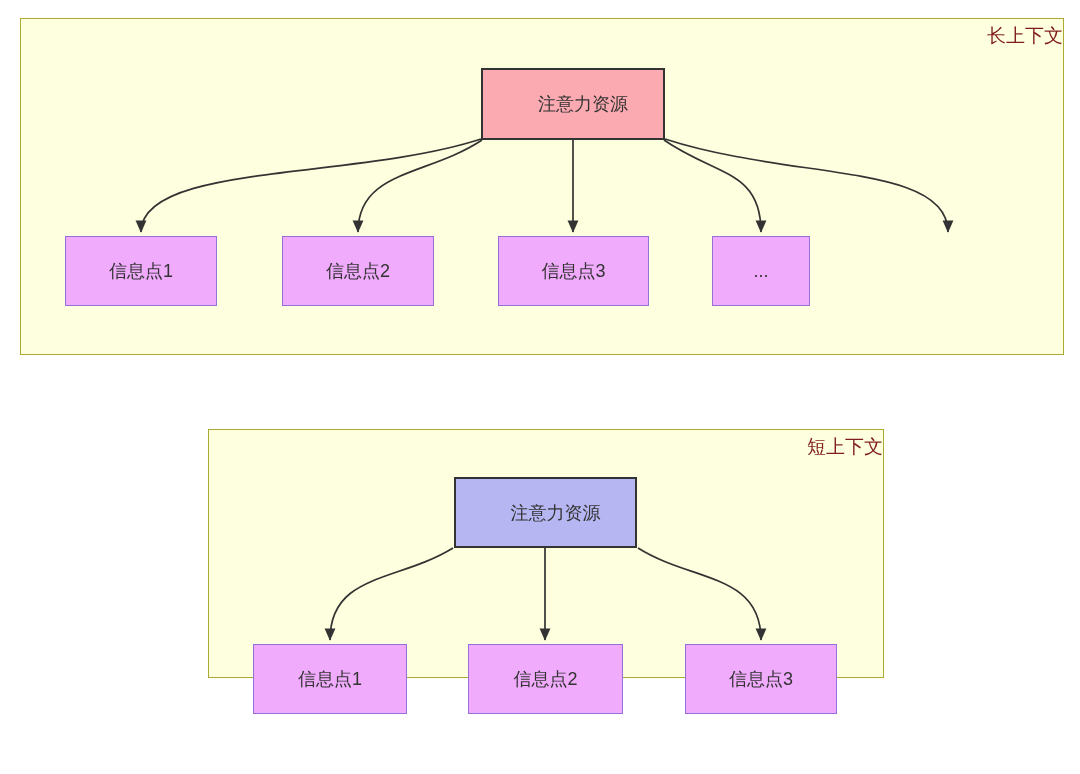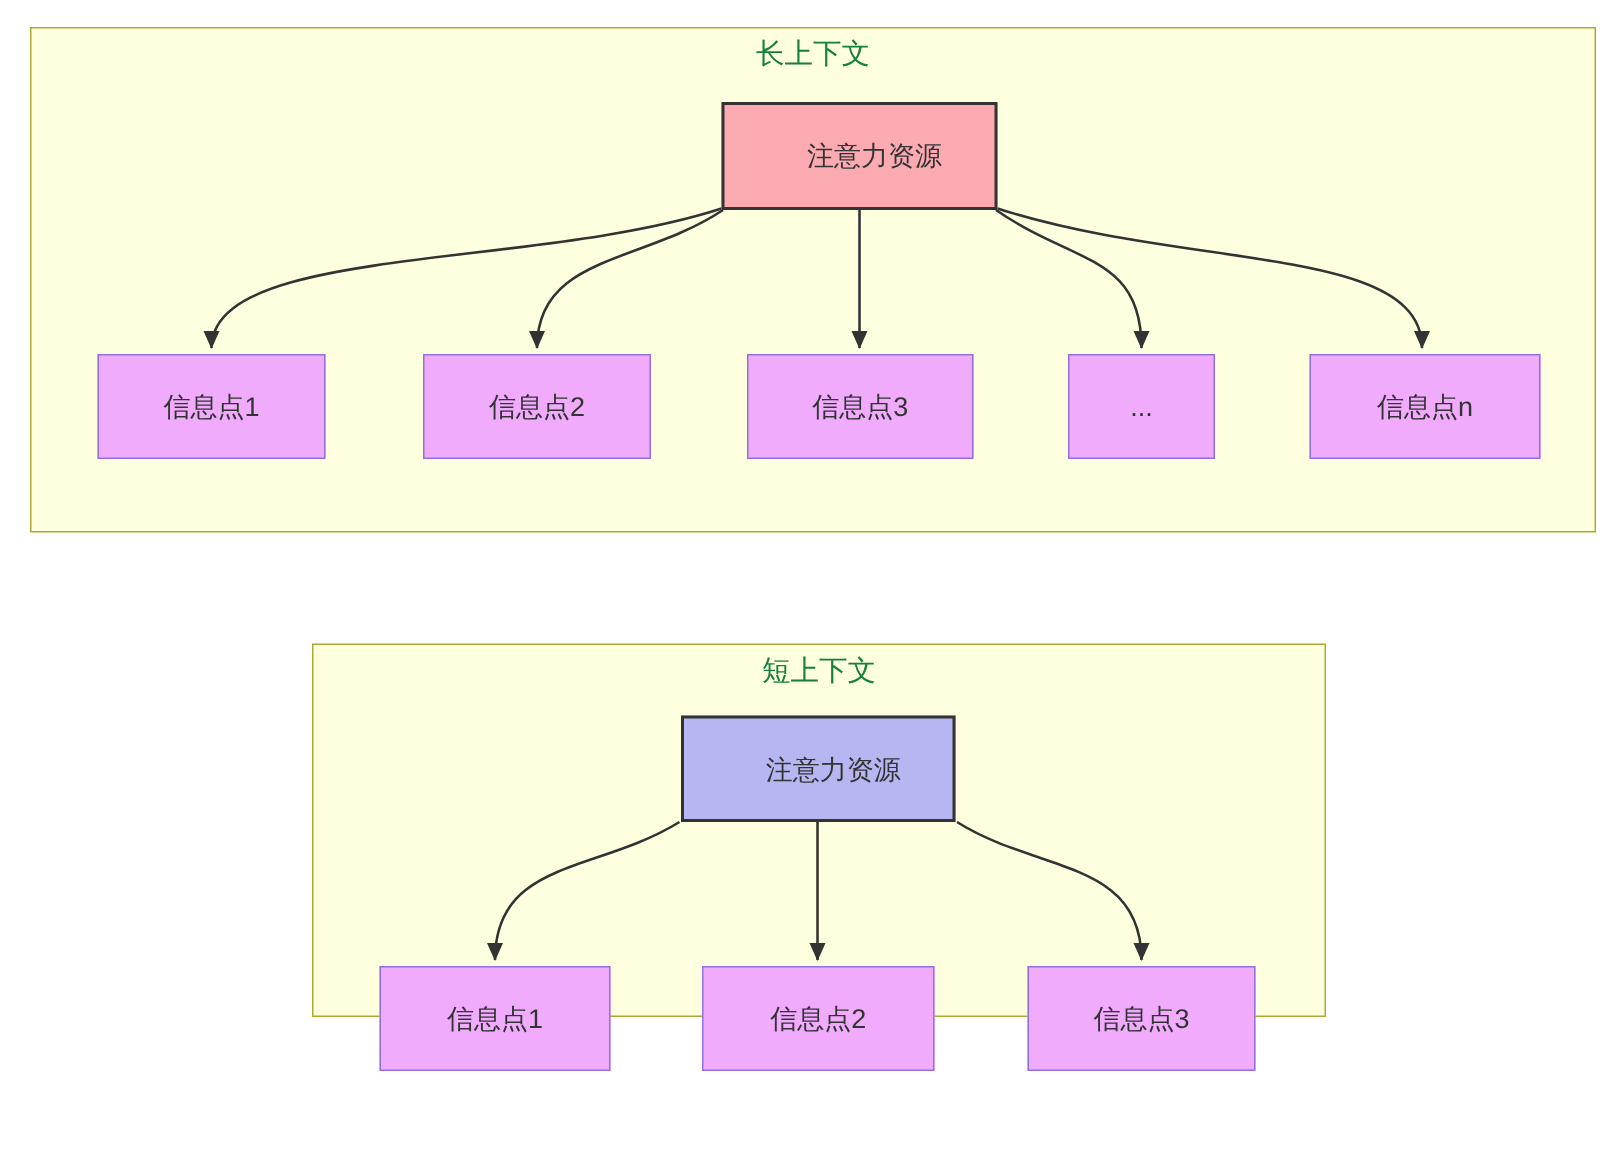--- a/index.html
+++ b/index.html
@@ -17,23 +17,23 @@
   }
   .cluster {
     position: absolute;
     background: #feffde;
     border: 1.5px solid #aaaa33;
   }
   .cluster-title {
     position: absolute;
     left: 0;
     width: 100%;
-    text-align: center;
+    text-align: right;
     font-size: 19px;
-    color: #15803d;
+    color: #7f1d1d;
   }
   .node {
     position: absolute;
     display: flex;
     align-items: center;
     justify-content: center;
     font-size: 18px;
     color: #333333;
     background: #f0abfc;
     border: 1.5px solid #9370db;
@@ -81,21 +81,20 @@
       <path d="M 638 548 C 692 582, 761 573, 761 640" marker-end="url(#arrow)"></path>
     </g>
   </svg>
 
   <div class="node attn attn-long" style="left:481px; top:68px; width:184px; height:72px;">注意力资源</div>
 
   <div class="node" style="left:65px;  top:236px; width:152px; height:70px;">信息点1</div>
   <div class="node" style="left:282px; top:236px; width:152px; height:70px;">信息点2</div>
   <div class="node" style="left:498px; top:236px; width:151px; height:70px;">信息点3</div>
   <div class="node" style="left:712px; top:236px; width:98px;  height:70px;">...</div>
-  <div class="node" style="left:873px; top:236px; width:154px; height:70px;">信息点n</div>
 
   <div class="node attn attn-short" style="left:454px; top:477px; width:183px; height:71px;">注意力资源</div>
 
   <div class="node" style="left:253px; top:644px; width:154px; height:70px;">信息点1</div>
   <div class="node" style="left:468px; top:644px; width:155px; height:70px;">信息点2</div>
   <div class="node" style="left:685px; top:644px; width:152px; height:70px;">信息点3</div>
 
 </div>
 
 </body></html>

